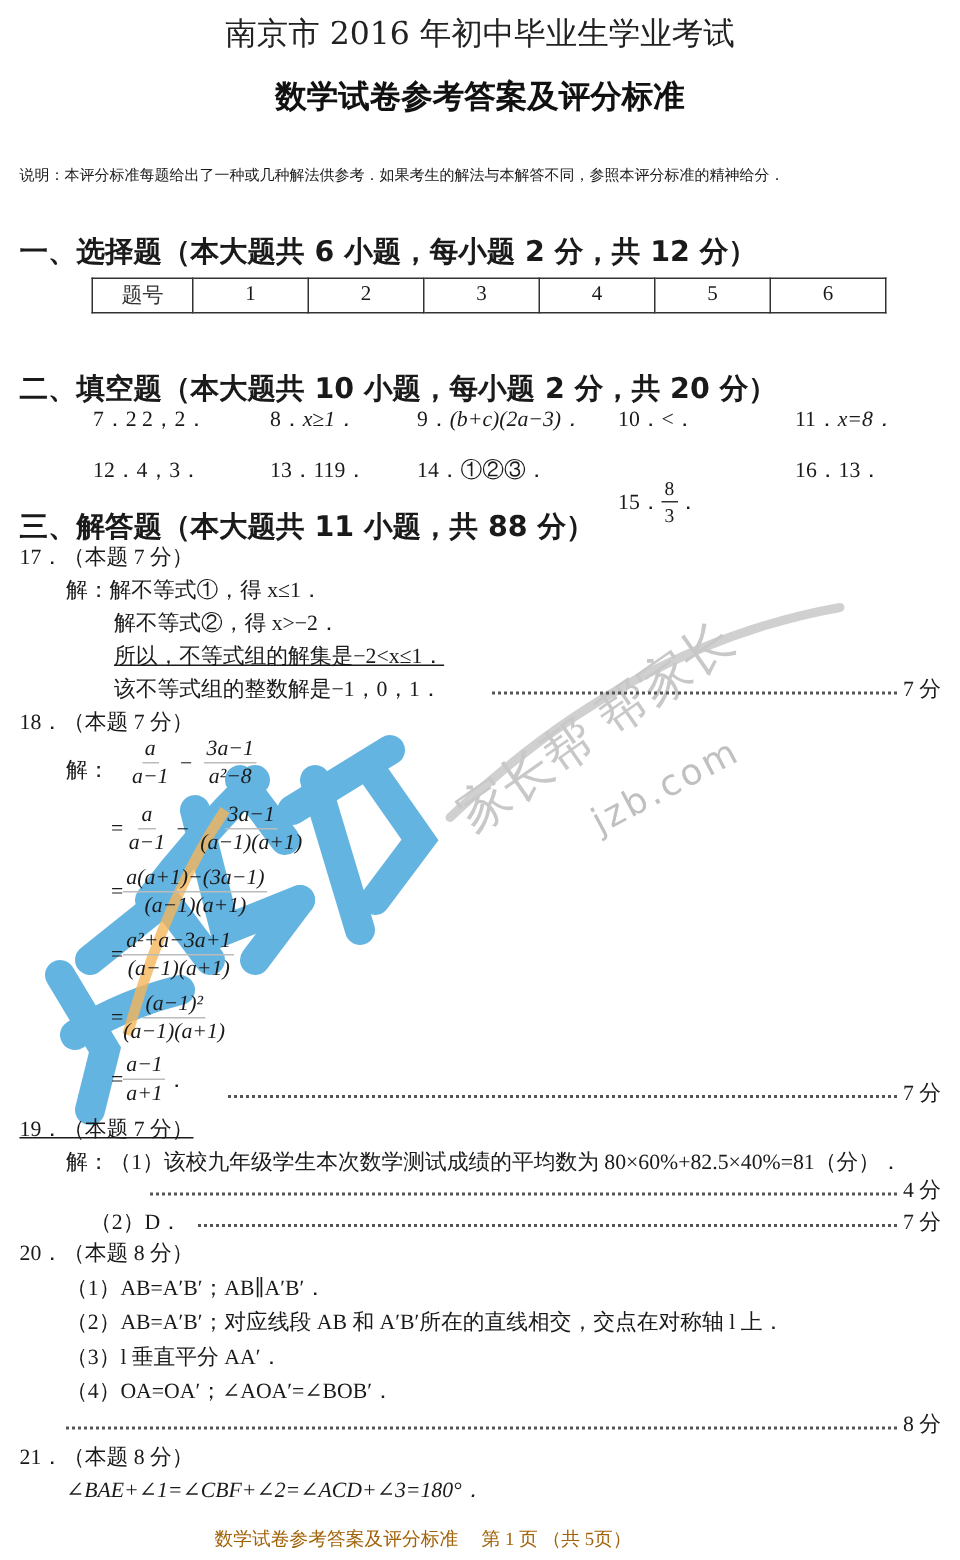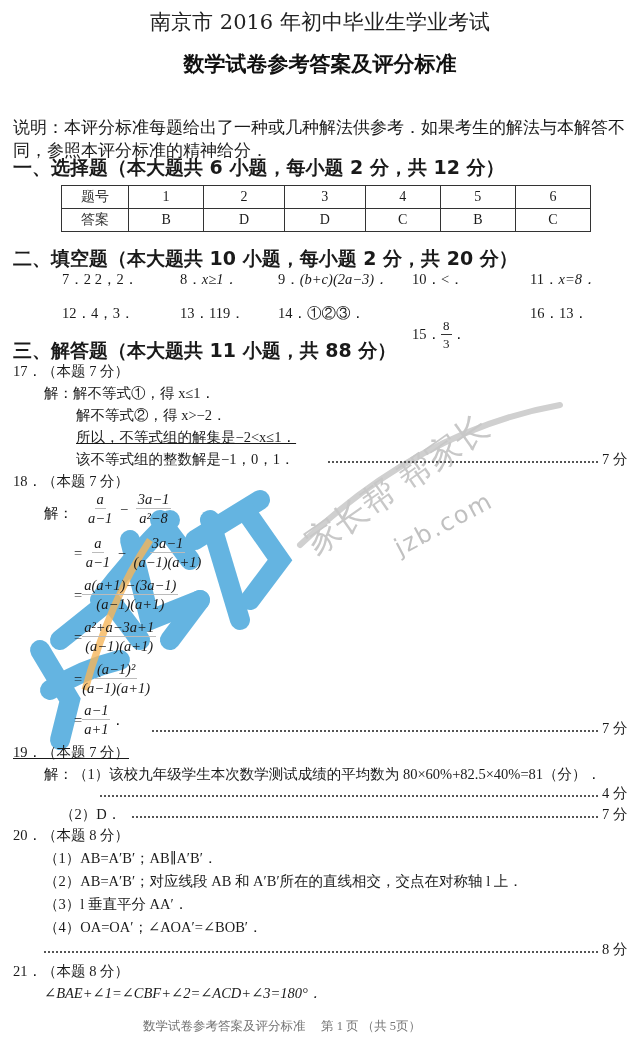--- a/index.html
+++ b/index.html
@@ -6,32 +6,32 @@
   body {
     width:640px; height:1040px; background:#ffffff; position:relative; overflow:hidden;
     font-family: "DejaVu Serif", "Liberation Serif", serif; color:#1a1a1a;
   }
   .abs { position:absolute; white-space:nowrap; }
   .serif { font-family: "Liberation Serif", "DejaVu Serif", serif; }
   .sans { font-family: "DejaVu Sans", "Liberation Sans", sans-serif; }
   .i { font-style: italic; }
   .title1 { left:0; width:640px; text-align:center; top:8px; font-size:21px; color:#222; }
   .title2 { left:0; width:640px; text-align:center; top:50px; font-size:21px; font-weight:bold; color:#111; }
-  .note { left:13px; top:116px; font-size:17px; line-height:23px; white-space:normal; width:615px; }
+  .note { left:13px; top:106px; font-size:10px; line-height:23px; white-space:normal; width:615px; }
   .sec { font-size:19px; font-weight:bold; }
   .txt { font-size:14.5px; }
   table.ans { position:absolute; left:61px; top:185px; width:530px; border-collapse:collapse; font-size:14px; }
   table.ans td { border:1px solid #333; text-align:center; height:22px; padding:0;margin-top:39px; }
   table.ans td.h { width:66px; color:#333; }
   .frac { display:inline-flex; flex-direction:column; align-items:center; vertical-align:middle; line-height:1.05; }
   .frac .num { border-bottom:1px solid #bbb; padding:0 2px 1px; }
   .frac .den { padding-top:2px; }
   .dots { border-bottom:2px dotted #555; position:absolute; height:0; }
   .score { font-size:14.5px; }
-  .footer { left:0; width:564px; text-align:center; top:1018px; font-size:12.5px; color:#737373; }
+  .footer { left:0; width:564px; text-align:center; top:1018px; font-size:12.5px; color:#a16207; }
 </style>
 </head>
 <body>
 
 <div>
   <svg class="abs" style="left:0;top:0" width="640" height="1040">
 
     <path d="M 300 545 Q 420 430 560 405" stroke="#d0d0d0" stroke-width="6" fill="none" stroke-linecap="round"></path>
 
     <g fill="none" stroke="#4aa8dc" stroke-width="20" stroke-linecap="round" opacity="0.85">
@@ -61,29 +61,20 @@
 <table class="ans serif">
   <tbody>
       <tr>
     <td class="h">题号</td>
     <td>1</td>
     <td>2</td>
     <td>3</td>
     <td>4</td>
     <td>5</td>
     <td>6</td>
-  </tr>
-  <tr>
-    <td class="h">答案</td>
-    <td>B</td>
-    <td>D</td>
-    <td>D</td>
-    <td>C</td>
-    <td>B</td>
-    <td>C</td>
   </tr>
 </tbody>
   </table>
 
 <div class="abs sec sans" style="left:13px;top:246px;">二、填空题（本大题共 10 小题，每小题 2 分，共 20 分）</div>
 <div>
   <div class="abs txt serif" style="left:62px;top:270px;"><span>7．</span><span>2 2，2．</span></div>
   <div class="abs txt serif" style="left:180px;top:270px;"><span>8．</span><span class="i">x≥1．</span></div>
   <div class="abs txt serif" style="left:278px;top:270px;"><span>9．</span><span class="i">(b+c)(2a−3)．</span></div>
   <div class="abs txt serif" style="left:412px;top:270px;"><span>10．</span><span>&lt;．</span></div>

